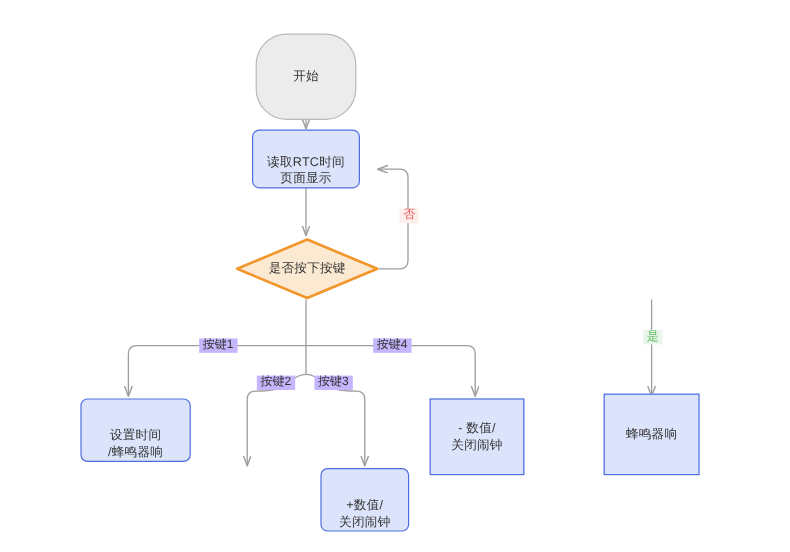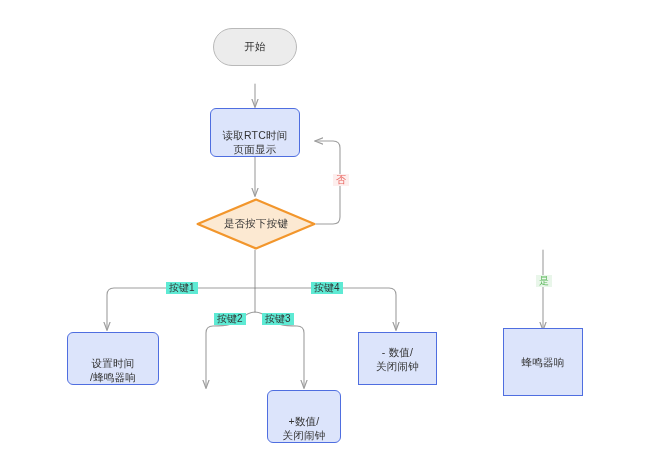--- a/index.html
+++ b/index.html
@@ -72,21 +72,21 @@
     justify-content: center;
     font-size: 10.5px;
     color: #333333;
     letter-spacing: 0.2px;
   }
   .edge-label {
     position: absolute;
     font-size: 10px;
     line-height: 12px;
     color: #333333;
-    background: #5eead4;
+    background: #c4b5fd;
     padding: 0 3px;
     white-space: nowrap;
   }
   .edge-label.no {
     color: #e8605a;
     background: #fdeeed;
   }
   .edge-label.yes {
     color: #5cb85c;
     background: #e9f6ea;
@@ -126,21 +126,21 @@
 
       <path d="M255,312 Q248,312 241,319 Q234,326 213,326 Q206,326 206,333 L206,388" marker-end="url(#arrow)"></path>
 
       <path d="M255,312 Q262,312 269,319 Q276,326 297,326 Q304,326 304,333 L304,388" marker-end="url(#arrow)"></path>
 
       <path d="M543,250 L543,330" marker-end="url(#arrow)"></path>
 
     </g>
   </svg>
 
-  <div class="node node-start" style="left:213px; top:28px; width:84px; height:38px;font-family:Liberation Serif, serif;">
+  <div class="node node-start" style="left:213px; top:28px; width:84px; height:72px;">
     <span>开始</span>
   </div>
 
   <div class="node node-process-round" style="left:210px; top:108px; width:90px; height:49px;">
     <span>
       <span class="nl">读取RTC时间</span>
       <span class="nl">页面显示</span>
     </span>
   </div>
 
@@ -159,21 +159,21 @@
   </div>
 
 
   <div class="node node-process-round" style="left:267px; top:390px; width:74px; height:53px;">
     <span>
       <span class="nl">+数值/</span>
       <span class="nl">关闭闹钟</span>
     </span>
   </div>
 
-  <div class="node node-process-square" style="left:358px; top:332px; width:79px; height:53px;">
+  <div class="node node-process-square" style="left:358px; top:332px; width:79px; height:64px;">
     <span>
       <span class="nl">- 数值/</span>
       <span class="nl">关闭闹钟</span>
     </span>
   </div>
 
 
   <div class="node node-process-square" style="left:503px; top:328px; width:80px; height:68px;">
     <span>蜂鸣器响</span>
   </div>

